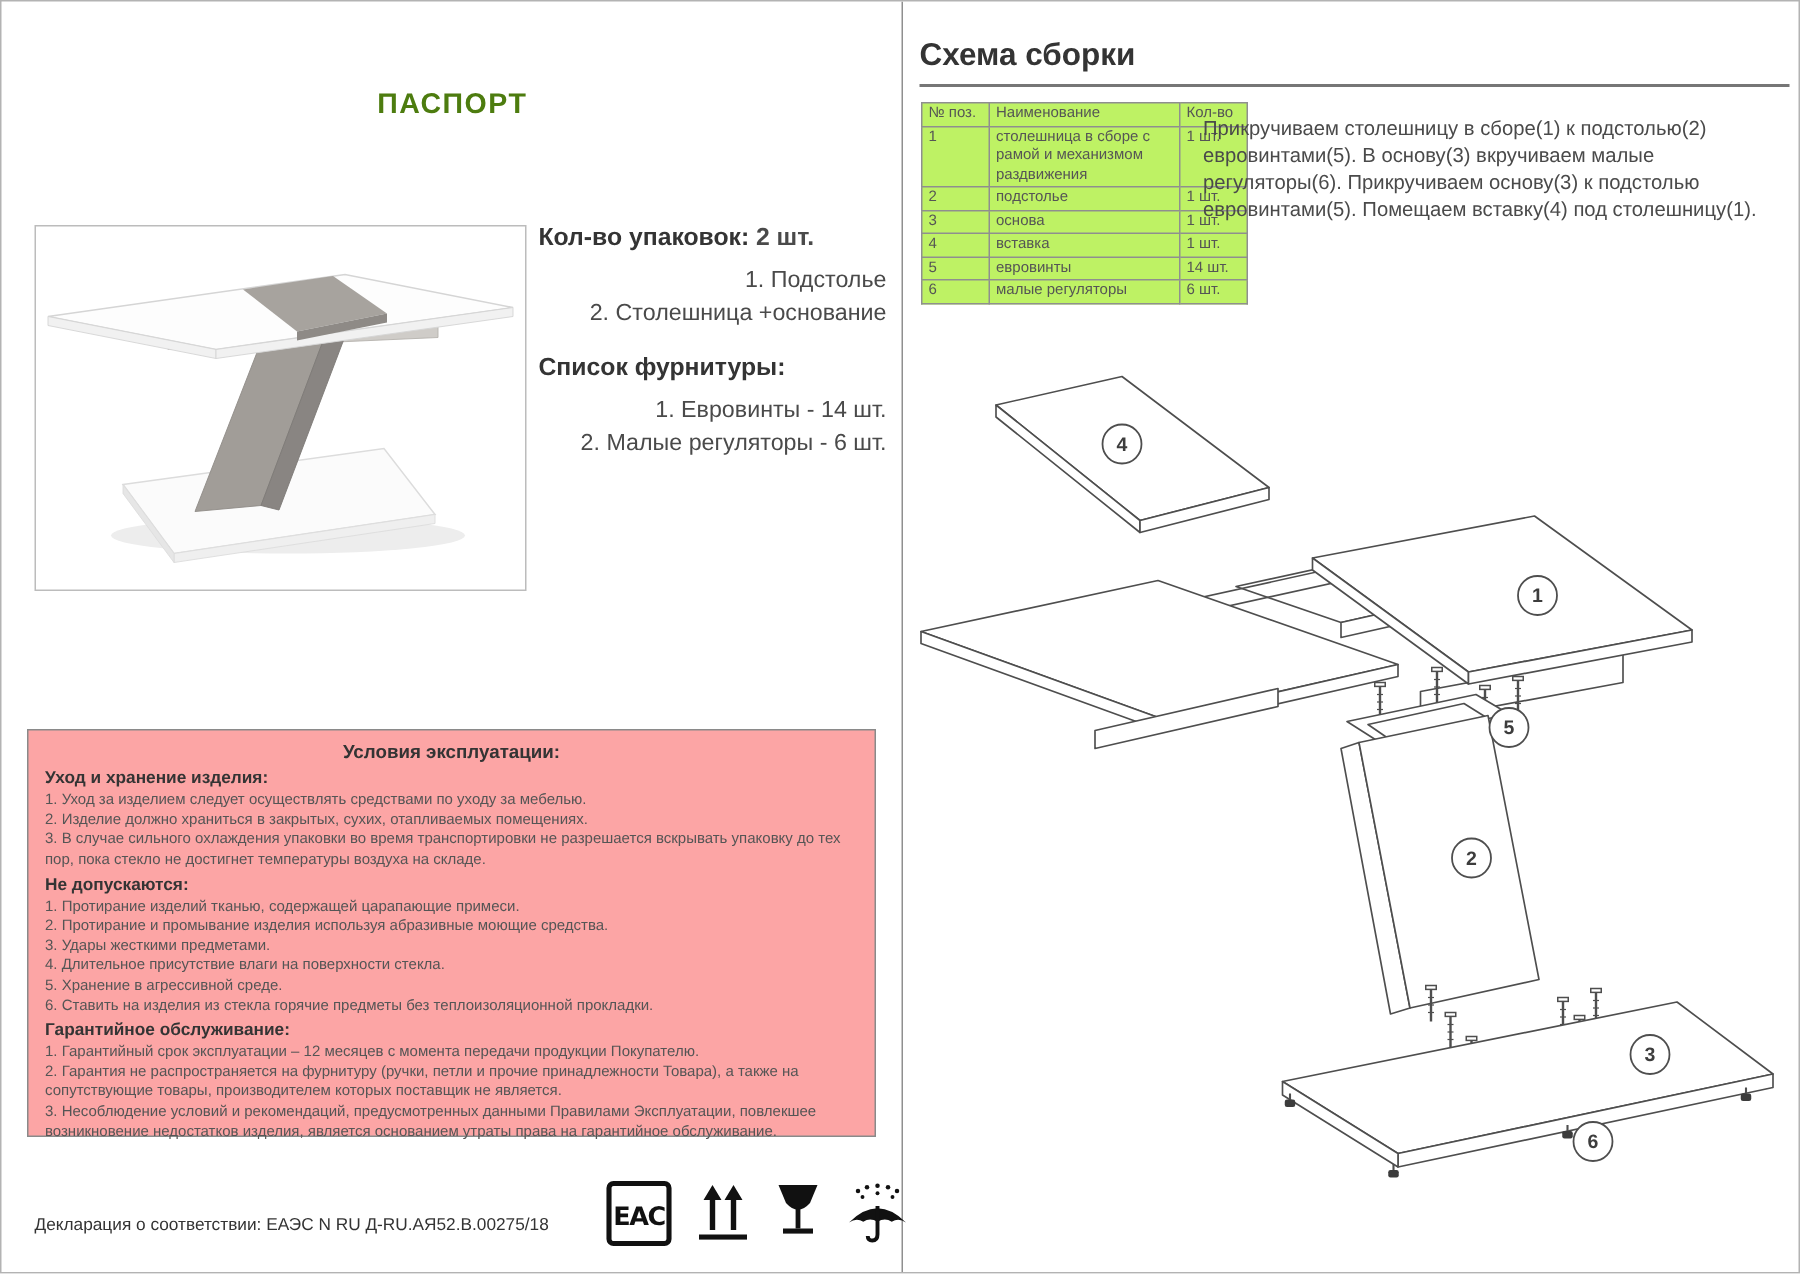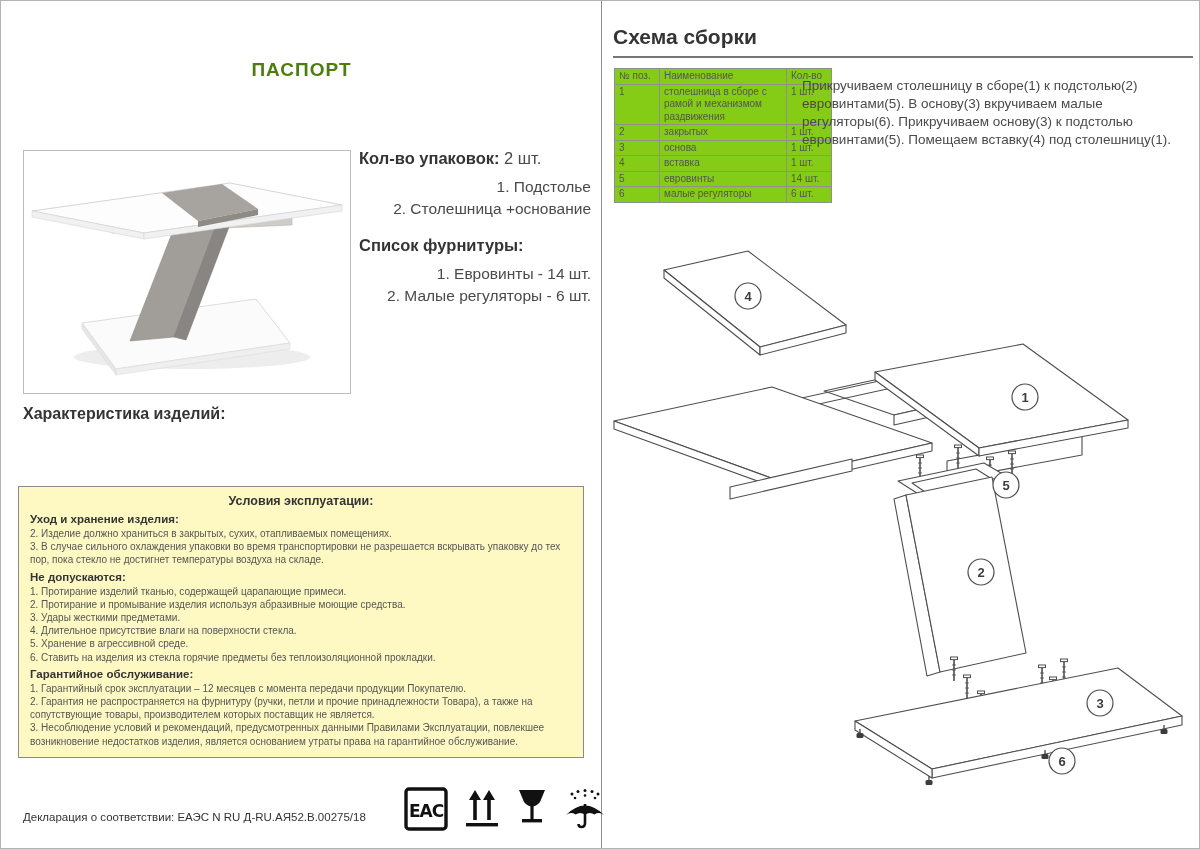--- a/index.html
+++ b/index.html
@@ -6,36 +6,36 @@
   .sheet{position:relative;width:1198px;height:847px;background:#ffffff;border:1px solid #b3b3b3;
          font-family:"Liberation Sans",sans-serif;color:#3d3d3d;overflow:hidden;}
   .abs{position:absolute;}
   .divider{left:600px;top:0;width:1px;height:847px;background:#8f8f8f;}
 
   
   .pass-title{left:0;top:58px;width:601px;text-align:center;font-size:19px;font-weight:bold;letter-spacing:1px;color:#4d7c0f;}
   .photo-box{left:22px;top:149px;width:326px;height:242px;border:1px solid #bcbcbc;background:#fff;}
   .col-right{left:358px;top:148px;width:232px;}
   .lbl-big{font-size:16.5px;font-weight:bold;color:#343434;}
-  .val-big{font-size:16.5px;font-weight:normal;color:#4a4a4a;}
+  .val-big{font-size:16.5px;font-weight:bold;color:#4a4a4a;}
   .plain-item{font-size:15.5px;color:#4a4a4a;line-height:22px;text-align:right;}
   .gap-sm{height:8px;} .gap-md{height:16px;}
   .char-block{left:22px;top:404px;width:420px;}
   .char-title{font-size:16px;font-weight:bold;color:#343434;margin-bottom:7px;}
-  .cond-box{left:17px;top:485px;width:542px;height:256px;border:1px solid #8a8a8a;padding:7px 11px;background:#fef9c3;}
+  .cond-box{left:17px;top:485px;width:542px;height:256px;border:1px solid #8a8a8a;padding:7px 11px;background:#fca5a5;}
   .cond-title{text-align:center;font-size:12.5px;font-weight:bold;color:#343434;margin-bottom:5px;}
   .cond-head{font-size:11.5px;font-weight:bold;color:#343434;margin:4px 0 2px 0;}
   .cond-item{font-size:10px;line-height:13.2px;color:#555;}
   .decl{left:22px;top:810px;font-size:11.5px;color:#333;}
   .icons-row{left:403px;top:786px;display:flex;align-items:center;gap:16px;}
 
   
   .asm-title{left:612px;top:24px;font-size:21px;font-weight:bold;color:#343434;}
   .asm-underline{left:612px;top:55px;width:580px;height:2px;background:#767676;}
-  .parts-table{left:613px;top:67px;border-collapse:collapse;background:#84cc16;}
+  .parts-table{left:613px;top:67px;border-collapse:collapse;background:#bef264;}
   .parts-table td,.parts-table th{border:1px solid #8f8f8f;font-size:10px;color:#555;font-weight:normal;
         padding:1px 4px;text-align:left;vertical-align:top;line-height:12.5px;}
   .instructions{left:801px;top:76px;width:382px;font-size:13.5px;line-height:18px;color:#4a4a4a;}
   .diagram{left:601px;top:228px;}
 
   svg{display:block;}
   .ln{fill:#ffffff;stroke:#4e4e4e;stroke-width:1.1;stroke-linejoin:round;}
   .ln2{fill:none;stroke:#4e4e4e;stroke-width:1.1;stroke-linejoin:round;}
   .balloon{fill:#ffffff;stroke:#4e4e4e;stroke-width:1.2;}
   .balloon-num{font-size:13px;font-weight:bold;fill:#3d3d3d;font-family:"Liberation Sans",sans-serif;}
@@ -80,28 +80,28 @@
       <div class="plain-item">1. Подстолье</div>
       <div class="plain-item">2. Столешница +основание</div>
       <div class="gap-md"></div>
       <div class="lbl-big">Список фурнитуры:</div>
       <div class="gap-sm"></div>
       <div class="plain-item">1. Евровинты - 14 шт.</div>
       <div class="plain-item">2. Малые регуляторы - 6 шт.</div>
     </div>
 
     <div class="abs char-block">
-      <div class="char-title">Характеристика изделий:</div>
     </div>
 
     <div class="abs cond-box">
       <div class="cond-title">Условия эксплуатации:</div>
 
       <div>
         <div class="cond-head">Уход и хранение изделия:</div>
+        <div class="cond-item">1. Уход за изделием следует осуществлять средствами по уходу за мебелью.</div>
         <div class="cond-item">2. Изделие должно храниться в закрытых, сухих, отапливаемых помещениях.</div>
         <div class="cond-item">3. В случае сильного охлаждения упаковки во время транспортировки не разрешается вскрывать упаковку до тех пор, пока стекло не достигнет температуры воздуха на складе.</div>
       </div>
 
       <div>
         <div class="cond-head">Не допускаются:</div>
         <div class="cond-item">1. Протирание изделий тканью, содержащей царапающие примеси.</div>
         <div class="cond-item">2. Протирание и промывание изделия используя абразивные моющие средства.</div>
         <div class="cond-item">3. Удары жесткими предметами.</div>
         <div class="cond-item">4. Длительное присутствие влаги на поверхности стекла.</div>
@@ -159,21 +159,21 @@
         <th style="width:118px;">Наименование</th>
         <th style="width:36px;">Кол-во</th>
       </tr>
       <tr>
         <td>1</td>
         <td>столешница в сборе с рамой и механизмом раздвижения</td>
         <td>1 шт.</td>
       </tr>
       <tr>
         <td>2</td>
-        <td>закрытых</td>
+        <td>подстолье</td>
         <td>1 шт.</td>
       </tr>
       <tr>
         <td>3</td>
         <td>основа</td>
         <td>1 шт.</td>
       </tr>
       <tr>
         <td>4</td>
         <td>вставка</td>

